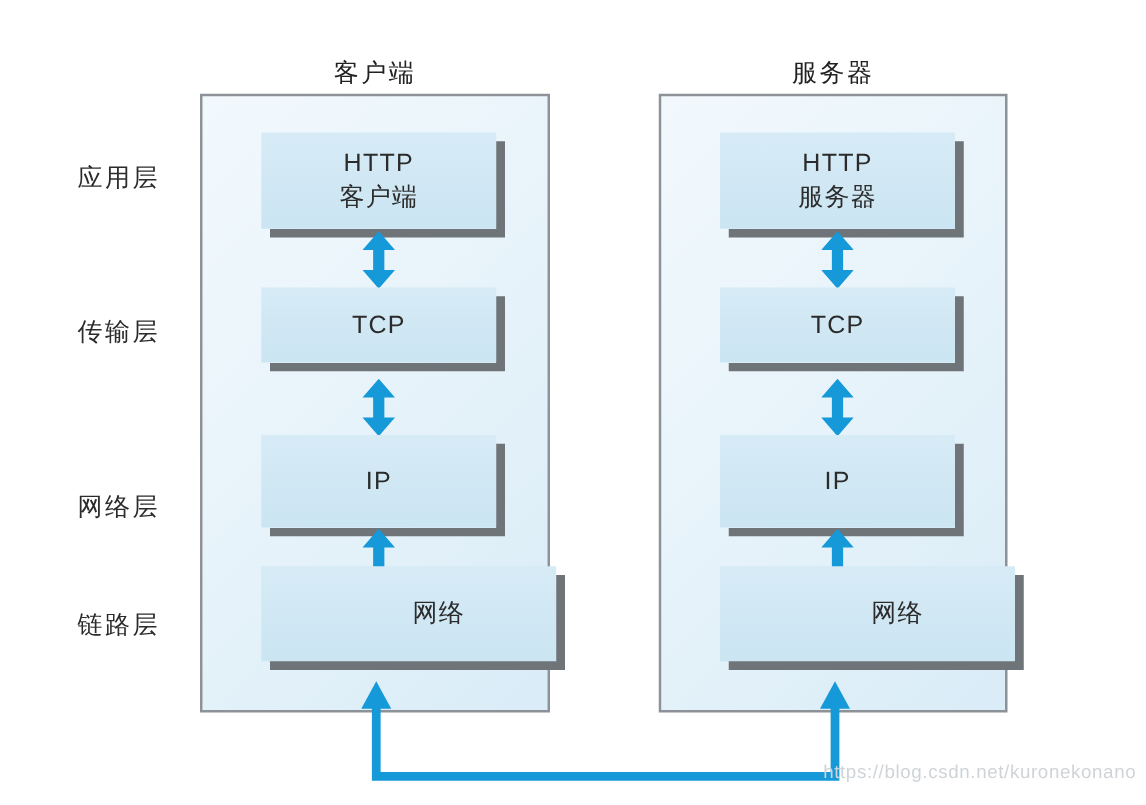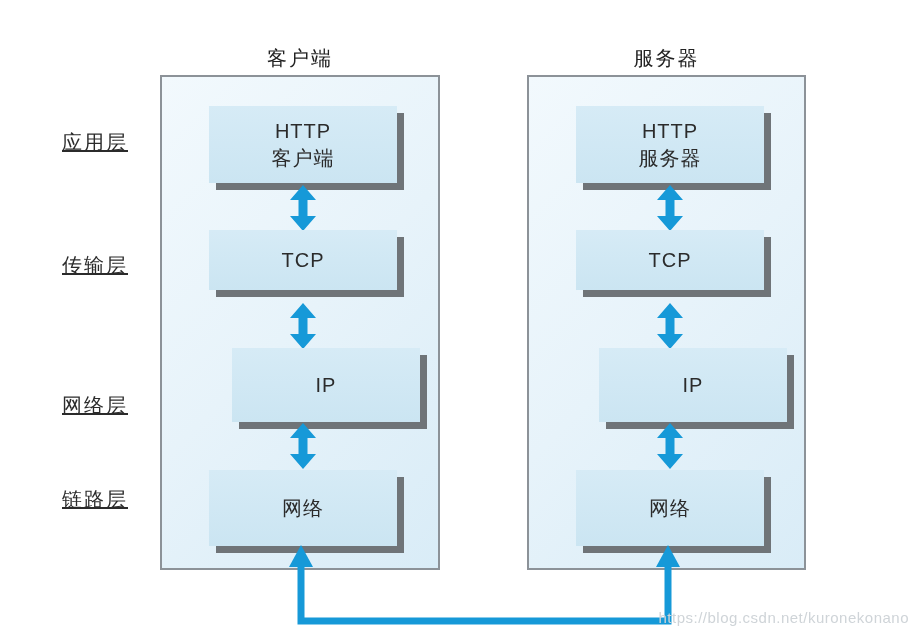--- a/index.html
+++ b/index.html
@@ -2,43 +2,43 @@
 <html><head>
 <meta charset="utf-8">
 <style>
   html,body { margin:0; padding:0; background:#ffffff; }
   .canvas {
     position:relative; width:917px; height:644px; background:#ffffff;
     font-family:"Liberation Sans","DejaVu Sans",sans-serif; overflow:hidden;
   }
   .layer-label {
     position:absolute; left:62px; font-size:20px; color:#2b2b2b;
-    letter-spacing:2px; white-space:nowrap;text-decoration:underline;
+    letter-spacing:2px; white-space:nowrap;
   }
   .col-title {
     position:absolute; top:45px; text-align:center; font-size:20px;
     color:#222222; letter-spacing:2px;
   }
   .stack {
     position:absolute; top:75px; width:280px; height:495px;
     box-sizing:border-box; border:2px solid #8c9298;
     background:linear-gradient(135deg,#f2f9fd 0%,#e7f3fa 50%,#d9ecf7 100%);
   }
   .pbox {
     position:absolute; left:47px; width:188px;
     background:linear-gradient(180deg,#d6ebf6 0%,#cbe5f2 100%);
     box-shadow:7px 7px 0 #6f7478;
     display:flex; flex-direction:column; justify-content:center;
     font-size:20px; color:#2b2b2b; line-height:1.35; letter-spacing:1px;
     text-align:center;
   }
   .box-http   { top:29px;  height:77px; }
   .box-tcp    { top:153px; height:60px; }
-  .box-ip     { top:271px; height:74px;margin-left:23px; }
-  .box-net    { top:393px; height:76px; }
+  .box-ip     { top:271px; height:74px; }
+  .box-net    { top:376px; height:76px;padding-left:48px; }
   .varrow { position:absolute; left:128px; width:26px; height:46px; }
   .varrow polygon { fill:#1699d8; }
   .a1 { top:108px; } .a2 { top:226px; } .a3 { top:346px; }
   .connector { position:absolute; left:0; top:0; width:917px; height:644px;
     pointer-events:none; }
   .connector polyline { fill:none; stroke:#1699d8; stroke-width:7; }
   .connector polygon { fill:#1699d8; }
   .watermark {
     position:absolute; top:609px; right:8px; font-size:15px; color:#cfd4d8;
     letter-spacing:0.5px;

